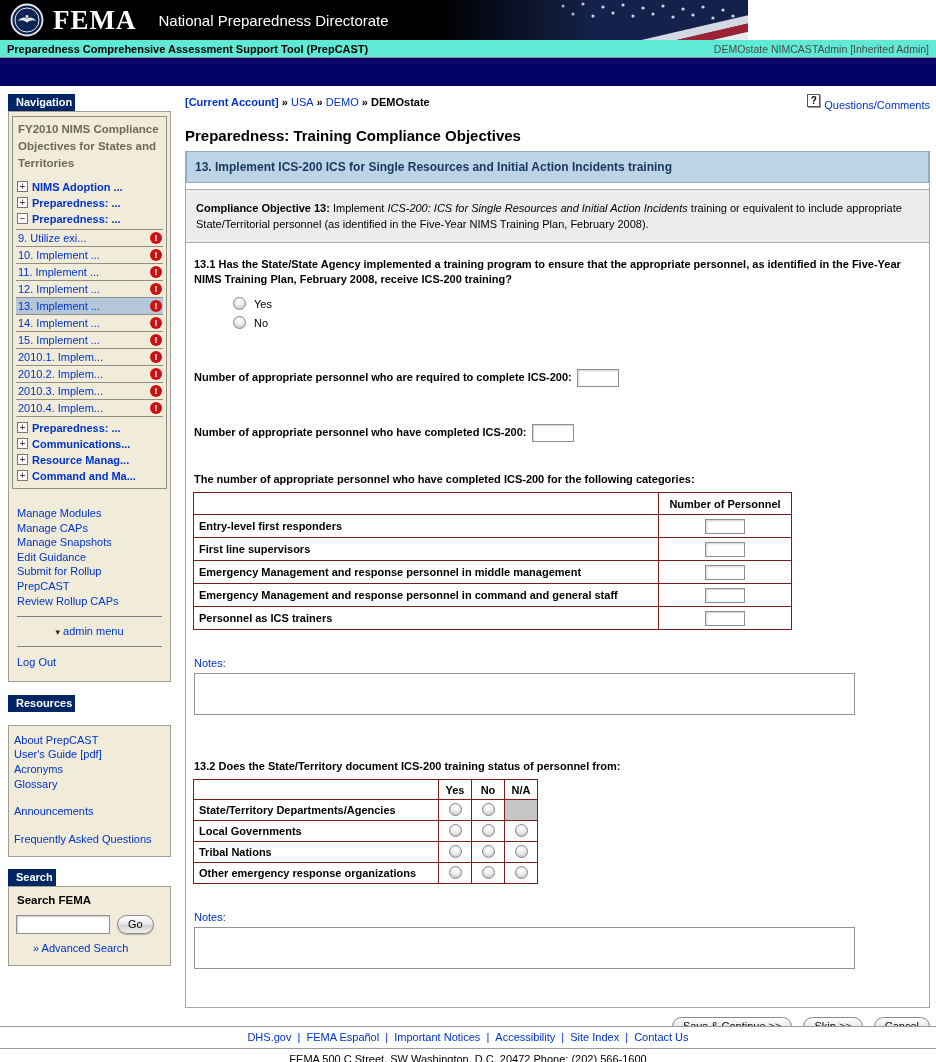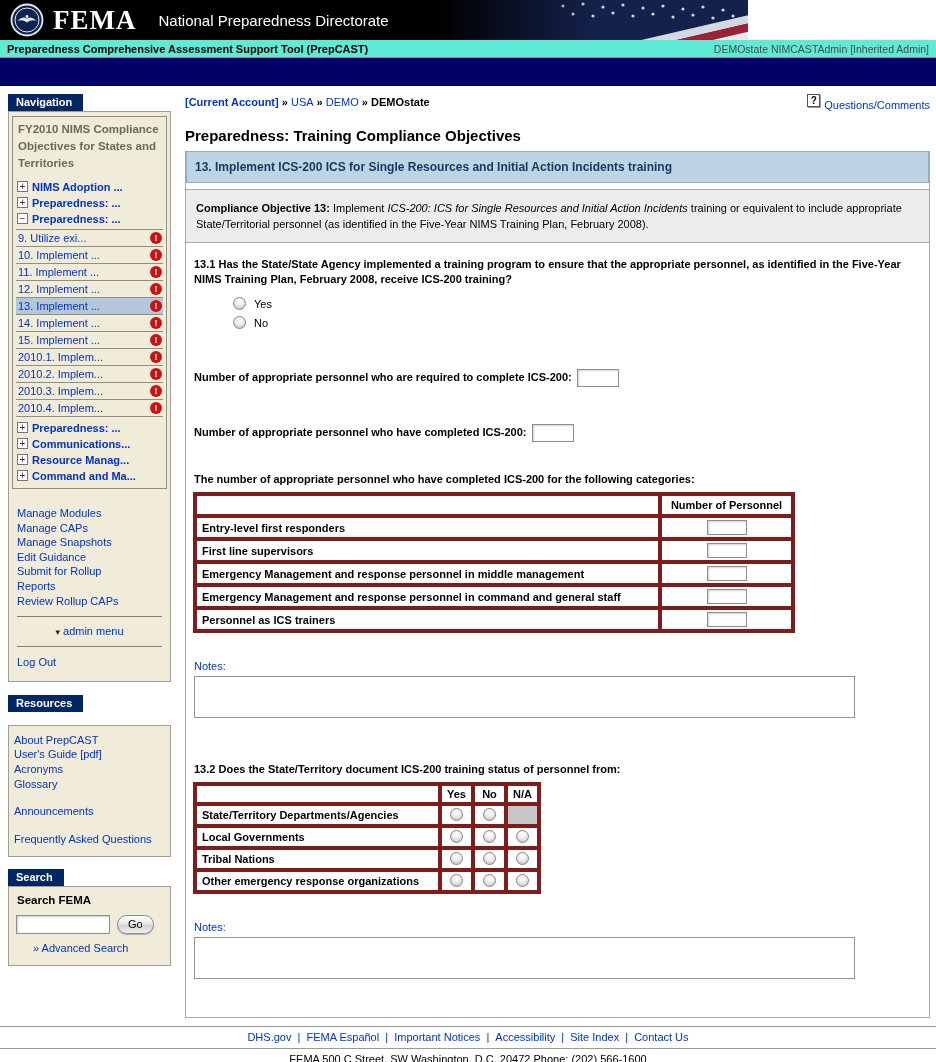--- a/index.html
+++ b/index.html
@@ -16,21 +16,21 @@
 
   
   .app-bar { position:absolute; left:0; top:40px; width:936px; height:18px; background:#5eead4; border-bottom:1px solid #8f8f8f; display:flex; justify-content:space-between; align-items:center; padding:0 7px; }
   .app-title { font-weight:bold; font-size:11px; }
   .user-info { color:#4a4a4a; font-size:10.5px; }
 
   .navy-bar { position:absolute; left:0; top:58px; width:936px; height:28px; background:#010168; }
 
   
   .sidebar { position:absolute; left:8px; top:94px; width:163px; }
-  .side-tab { display:inline-block; background:#002663; color:#fff; font-weight:bold; font-size:11px; padding:2px 11px 3px 8px; }
+  .side-tab { display:inline-block; background:#002663; color:#fff; font-weight:bold; font-size:11px; padding:2px 3px 3px 8px; }
   .side-panel { background:#f0ecd9; border:1px solid #9f9f94; }
   .panel-nav { padding:4px 3px 9px 3px; }
   .tree-box { border:1px solid #8f8f82; padding:2px 3px 4px 3px; background:#f0ecd9; }
   .tree-title { color:#6b6b58; font-weight:bold; font-size:11.5px; line-height:17px; padding:2px 2px 7px 2px; }
   .tree-group { display:flex; align-items:flex-start; gap:4px; padding:1px 1px; min-height:16px; }
   .pm-icon { width:11px; height:11px; border:1px solid #767676; background:#fff; color:#333; font-size:10px; line-height:9px; text-align:center; flex:none; margin-top:1px; cursor:pointer; }
   .tree-group-label { color:#0033cc; font-weight:bold; font-size:11px; text-decoration:none; cursor:pointer; line-height:14px; }
   .tree-items { margin:2px 0 3px 0; border-top:1px solid #8f8f82; }
   .tree-item { display:flex; justify-content:space-between; align-items:center; height:17px; border-bottom:1px solid #8f8f82; padding:0 1px 0 2px; cursor:pointer; }
   .tree-item.selected { background:#b4c6d9; }
@@ -73,21 +73,21 @@
   .q-text { font-weight:bold; font-size:11px; line-height:15px; }
   .radio-group { margin:7px 0 0 47px; }
   .radio-row { display:flex; align-items:center; gap:8px; height:19px; }
   .radio { width:13px; height:13px; border-radius:50%; border:1px solid #878787; background:radial-gradient(circle at 50% 30%, #ffffff 0%, #ececec 45%, #b7b7b7 100%); cursor:pointer; flex:none; display:inline-block; }
   .radio-label { font-size:11px; }
   .inline-q { margin:37px 8px 0 8px; }
   .inline-q .q-text { display:inline; }
   .num-input { width:42px; height:18px; border:1px solid #8e8e8e; background:#fff; box-shadow:inset 1px 1px 2px rgba(0,0,0,.18); margin-left:5px; vertical-align:middle; font-size:11px; padding:0 2px; font-family:inherit; }
   .cat-title { margin:30px 8px 0 8px; }
   table.data-table { border-collapse:collapse; margin:5px 0 0 7px; }
-  .data-table td { border:4px solid #7f1d1d; font-size:11px; background:#fff; }
+  .data-table td { border:1px solid #7f1d1d; font-size:11px; background:#fff; }
   .cat-label-h { width:465px; height:22px; }
   .cat-num-h { width:133px; text-align:center; font-weight:bold; }
   .cat-label { font-weight:bold; padding:3px 5px; height:23px;margin-top:24px; }
   .cat-num { text-align:center; }
   .cell-input { width:40px; height:15px; border:1px solid #8e8e8e; box-shadow:inset 1px 1px 2px rgba(0,0,0,.18); font-size:11px; font-family:inherit; }
   .notes-label { margin:27px 0 0 8px; color:#0033cc; font-size:11px; }
   .notes-area { display:block; margin:4px 0 0 8px; width:661px; height:42px; border:1px solid #939393; background:#fff; resize:none; font-family:inherit; font-size:11px; padding:2px 3px; }
   .q2-title { margin:44px 8px 0 8px; }
   .doc-label-h { width:245px; height:20px; }
   .doc-col-h { width:33px; text-align:center; font-weight:bold; height:20px; }
@@ -249,21 +249,21 @@
               <a class="tree-group-label">Command and Ma...</a>
             </div>
           </div>
       </div>
       <div id="admin-links" class="side-links first">
           <a class="side-link">Manage Modules</a>
           <a class="side-link">Manage CAPs</a>
           <a class="side-link">Manage Snapshots</a>
           <a class="side-link">Edit Guidance</a>
           <a class="side-link">Submit for Rollup</a>
-          <a class="side-link">Reports</a>
+          <a class="side-link">PrepCAST</a>
           <a class="side-link">Review Rollup CAPs</a>
         </div>
       <hr class="side-hr">
       <div class="admin-menu"><span class="caret">▾</span> <span>admin menu</span></div>
       <hr class="side-hr">
       <div class="side-links">
           <a class="side-link">Log Out</a>
         </div>
     </div>
 

